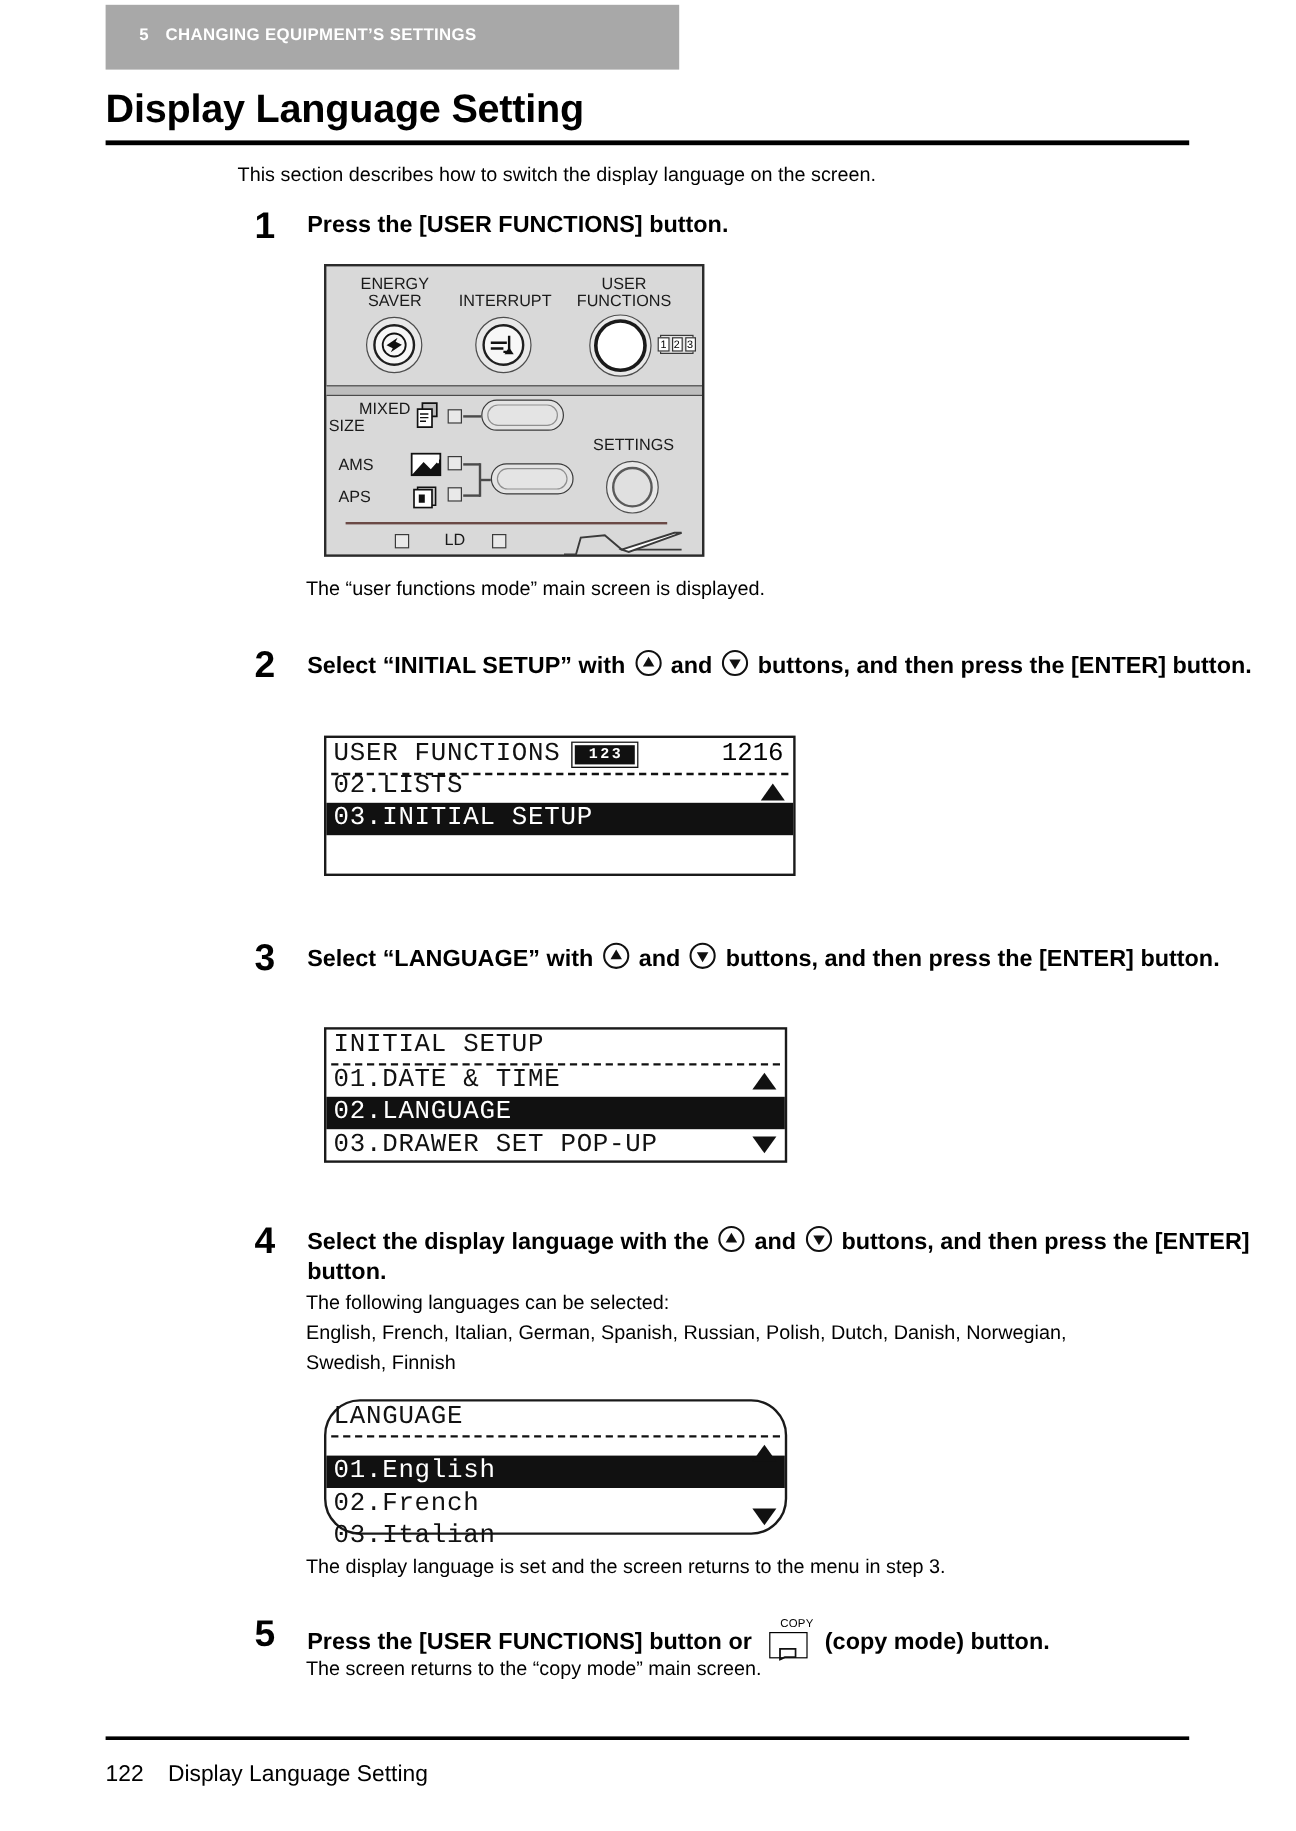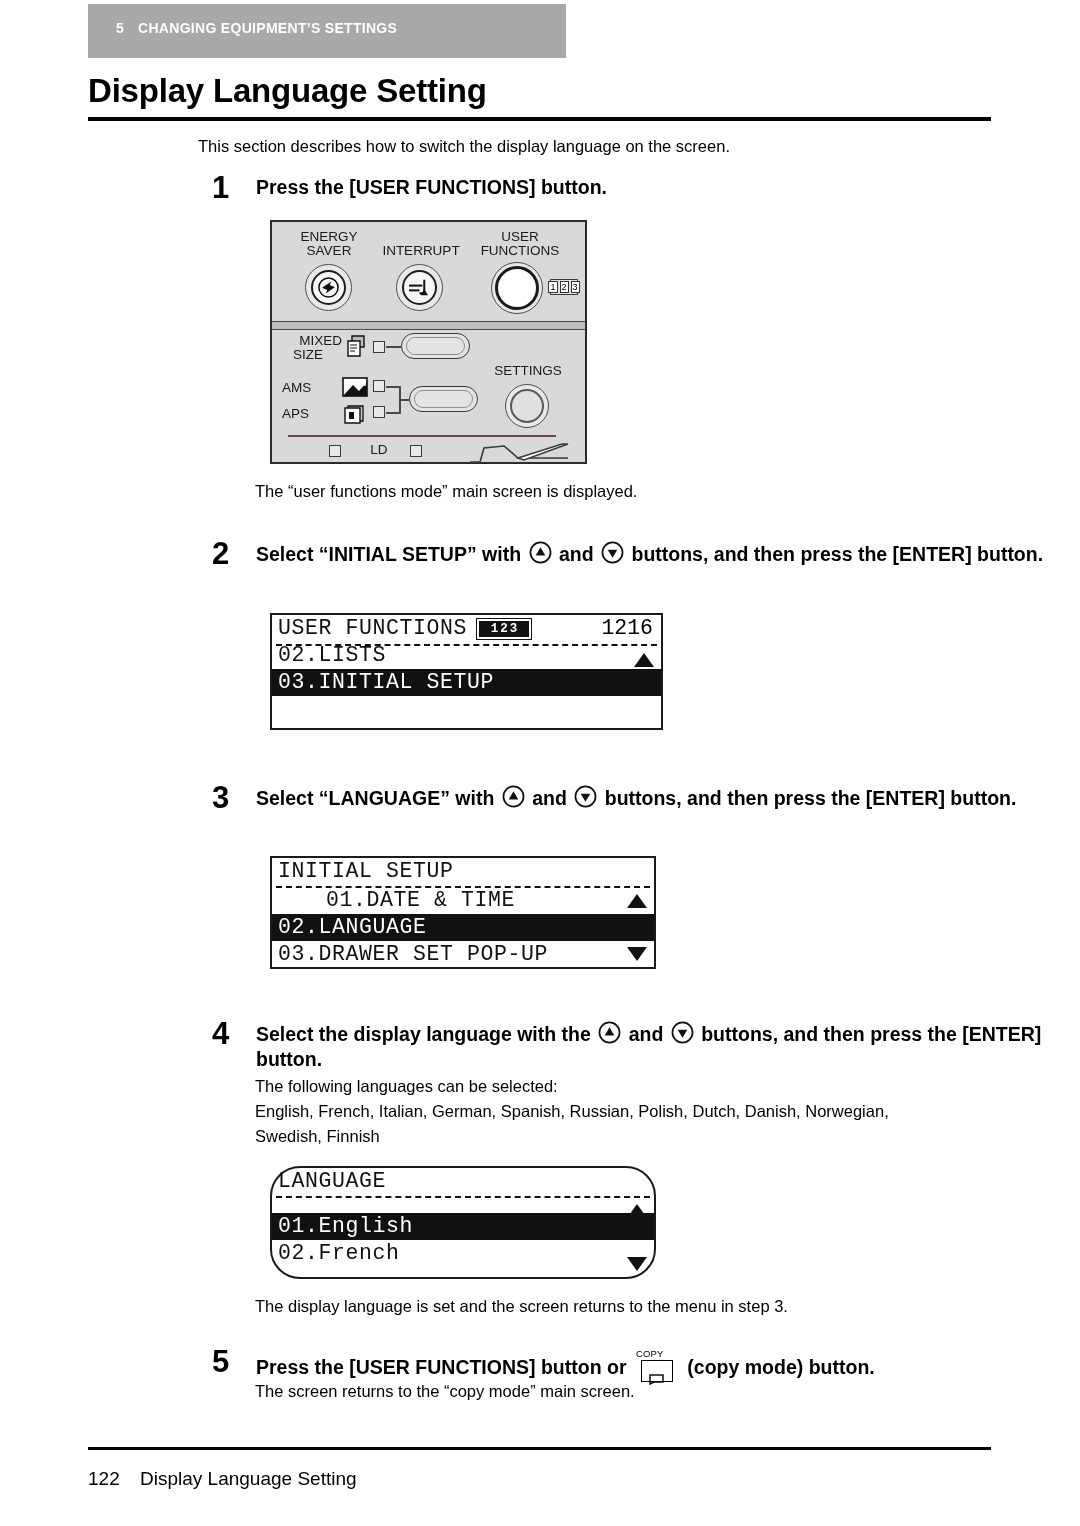--- a/index.html
+++ b/index.html
@@ -118,21 +118,21 @@
     height: 34px;
     position: relative;
     vertical-align: -9px;
     margin: 0 4px;
   }
   .copy-ic .copy-lbl {
     position: absolute;
     top: -1px;
     left: 0;
     width: 42px;
-    text-align: left;
+    text-align: right;
     font-size: 9.5px;
     font-weight: normal;
     letter-spacing: .2px;
   }
   .copy-ic .copy-box {
     position: absolute;
     top: 11px;
     left: 5px;
     width: 32px;
     height: 22px;
@@ -381,21 +381,21 @@
 
   <div class="badge123" style="left:278px; top:57px; width:28px; height:16px;">
     <span>1</span>
     <span>2</span>
     <span>3</span>
   </div>
 
   <div class="divider" style="top:99px;"></div>
 
   <div class="lbl" style="left:2px; top:112px; width:68px; text-align:right;">MIXED</div>
-  <div class="lbl" style="left:2px; top:126px; width:68px; text-align:center;">SIZE</div>
+  <div class="lbl" style="left:2px; top:126px; width:68px; text-align:left;">SIZE</div>
   <div class="glyph-box" style="left:72px; top:112px; width:24px; height:25px;">
     <svg width="24" height="25" viewBox="0 0 24 25">
       <path d="M8 2 L20 2 L20 13 L8 13 Z" fill="#bdbdbd" stroke="#111" stroke-width="1.4"></path>
       <path d="M4 7 L16 7 L16 22 L4 22 Z" fill="#fff" stroke="#111" stroke-width="1.4"></path>
       <path d="M6 11 H13 M6 14 H13 M6 17 H11" stroke="#111" stroke-width="1.2"></path>
     </svg>
   </div>
   <div class="led" style="left:101px; top:119px;"></div>
   <div class="wire" style="left:114px; top:124px; width:15px; height:1.8px;"></div>
   <div class="pill" style="left:129px; top:111px; width:69px; height:26px;"></div>
@@ -499,21 +499,21 @@
         <path d="M12 17.5 L7 9 L17 9 Z" fill="#111"></path>
       </svg>
     </span>
     <span>buttons, and then press the [ENTER] button.</span>
   </div>
 </div>
 
 <div class="lcd" style="top:856px; width:386px; height:113px;">
   <div class="lcd-row title">INITIAL SETUP</div>
   <div class="lcd-dashline" style="top:28px;"></div>
-  <div class="lcd-row" style="margin-top:2px;margin-left:48px;">01.DATE &amp; TIME</div>
+  <div class="lcd-row" style="margin-top:2px;">01.DATE &amp; TIME</div>
   <div class="lcd-row sel">02.LANGUAGE</div>
   <div class="lcd-row">03.DRAWER SET POP-UP</div>
   <div class="scroll-up" style="top:36px;"></div>
   <div class="scroll-dn" style="top:89px;"></div>
 </div>
 
 <div class="step" style="top:1018px;">
   <div class="step-num">4</div>
   <div class="step-head">
     <span>Select the display language with the</span>
@@ -536,20 +536,21 @@
 
 <div class="caption" style="left:255px; top:1076px;">The following languages can be selected:</div>
 <div class="caption" style="left:255px; top:1101px;">English, French, Italian, German, Spanish, Russian, Polish, Dutch, Danish, Norwegian,</div>
 <div class="caption" style="left:255px; top:1126px;">Swedish, Finnish</div>
 
 <div class="lcd" style="top:1166px; width:386px; height:113px;border-radius:30px;">
   <div class="lcd-row title">LANGUAGE</div>
   <div class="lcd-dashline" style="top:28px;"></div>
   <div class="lcd-row sel" style="margin-top:18px;">01.English</div>
   <div class="lcd-row">02.French</div>
+  <div class="lcd-row">03.Italian</div>
   <div class="scroll-up" style="top:36px;"></div>
   <div class="scroll-dn" style="top:89px;"></div>
 </div>
 
 <div class="caption" style="left:255px; top:1296px;">The display language is set and the screen returns to the menu in step 3.</div>
 
 <div class="step" style="top:1346px;">
   <div class="step-num">5</div>
   <div class="step-head">
     <span>Press the [USER FUNCTIONS] button or</span>

